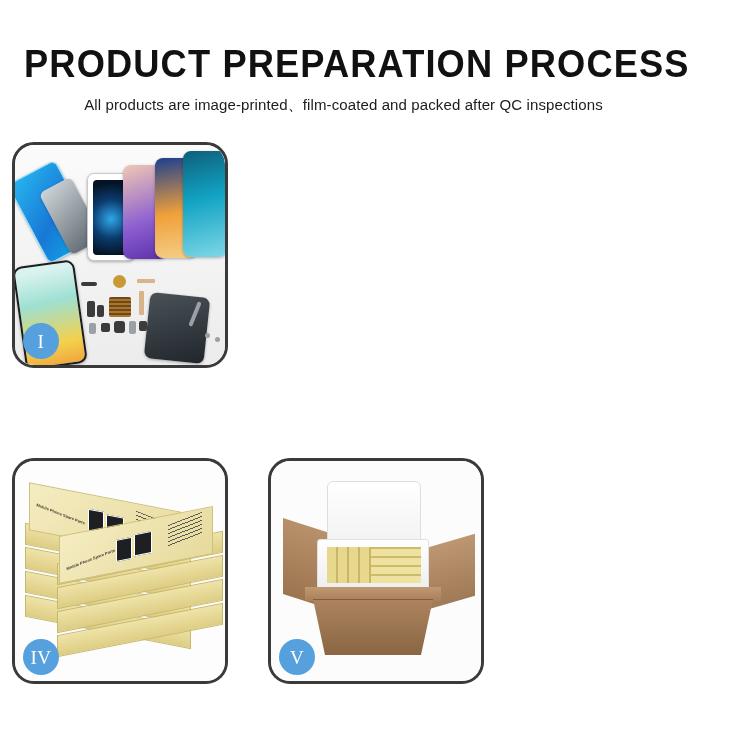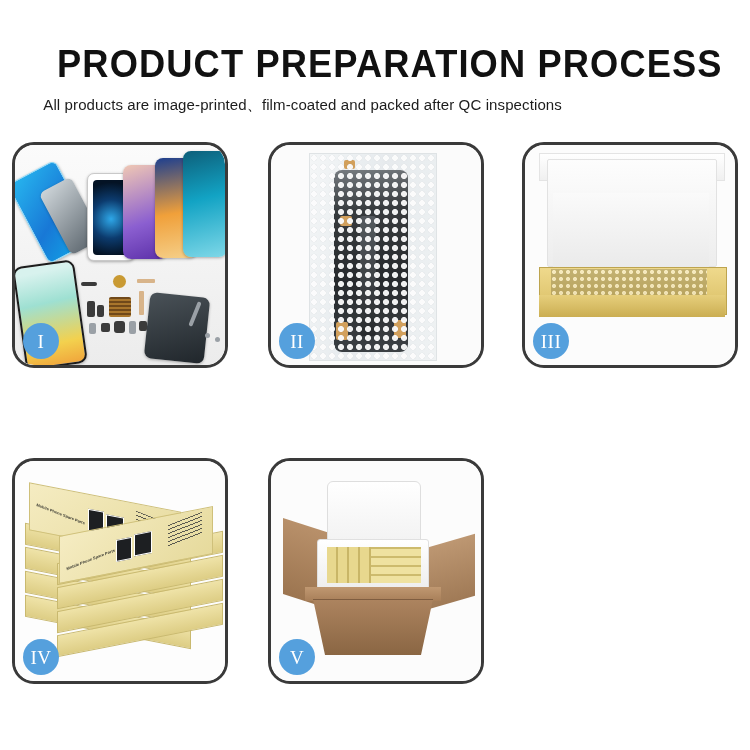--- a/index.html
+++ b/index.html
@@ -1,21 +1,21 @@
 <!DOCTYPE html>
 <html><head>
 <meta charset="utf-8">
 <style>
   html,body{margin:0;padding:0;}
   body{
     width:750px;height:750px;background:#ffffff;
     font-family:"Liberation Sans","DejaVu Sans",sans-serif;
     overflow:hidden;position:relative;
   }
-  .header{position:absolute;left:0;top:0;width:687px;text-align:left;padding-left:33px;}
+  .header{position:absolute;left:0;top:0;width:687px;text-align:center;}
   .title{
     margin:0;padding:0;
     font-size:39px;line-height:44px;font-weight:700;
     letter-spacing:1.2px;color:#111111;
     transform:scaleX(0.93);transform-origin:center top;
     padding-top:42px;white-space:nowrap;
   }
   .subtitle{
     margin:0;padding-top:9px;
     font-size:15.5px;line-height:19px;font-weight:400;
@@ -189,48 +189,21 @@
       <div class="chip" style="left:99px;top:176px;width:11px;height:12px;border-radius:3px;"></div>
       <div class="chip lt" style="left:114px;top:176px;width:7px;height:13px;"></div>
       <div class="chip" style="left:124px;top:176px;width:8px;height:10px;"></div>
       <div class="chip lt" style="left:178px;top:156px;width:4px;height:26px;transform:rotate(22deg);"></div>
       <div class="chip lt" style="left:190px;top:188px;width:5px;height:5px;border-radius:50%;"></div>
       <div class="chip lt" style="left:200px;top:192px;width:5px;height:5px;border-radius:50%;"></div>
     </div>
     <div class="badge">I</div>
   </div>
 
-  <div class="panel r1 c2">
-    <div class="scene">
-      <div class="p2bg"></div>
-      <div class="bagwrap">
-        <div class="darkpart"></div>
-        <div class="tapebit" style="left:34px;top:6px;width:11px;height:9px;"></div>
-        <div class="tapebit" style="left:30px;top:62px;width:12px;height:10px;"></div>
-        <div class="tapebit" style="left:26px;top:168px;width:12px;height:18px;"></div>
-        <div class="tapebit" style="left:84px;top:166px;width:12px;height:18px;"></div>
-        <div class="bubbles2"></div>
-        <div class="bubbles"></div>
-      </div>
-    </div>
-    <div class="badge">II</div>
-  </div>
-
-  <div class="panel r1 c3">
-    <div class="scene">
-      <div class="p3bg"></div>
-      <div class="lid3flap"></div>
-      <div class="lid3"></div>
-      <div class="foam3"></div>
-      <div class="tray3"></div>
-      <div class="bw3"></div>
-      <div class="tray3front"></div>
-    </div>
-    <div class="badge">III</div>
-  </div>
+
 
   <div class="panel r2 c1">
     <div class="scene">
       <div class="p4bg"></div>
 
       <div class="stk" style="left:10px;top:150px;width:164px;height:20px;transform:skewY(11deg);"></div>
       <div class="stk" style="left:10px;top:126px;width:164px;height:20px;transform:skewY(11deg);"></div>
       <div class="stk" style="left:10px;top:102px;width:164px;height:20px;transform:skewY(11deg);"></div>
       <div class="stk" style="left:10px;top:78px;width:164px;height:20px;transform:skewY(11deg);"></div>
 

